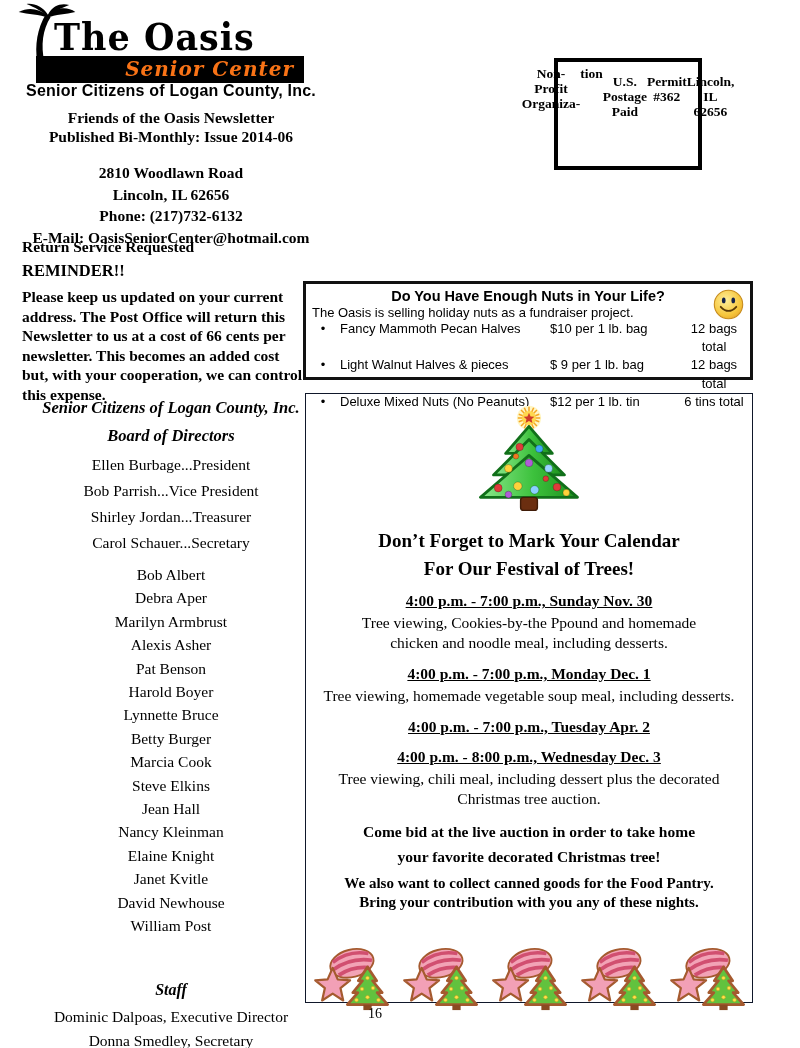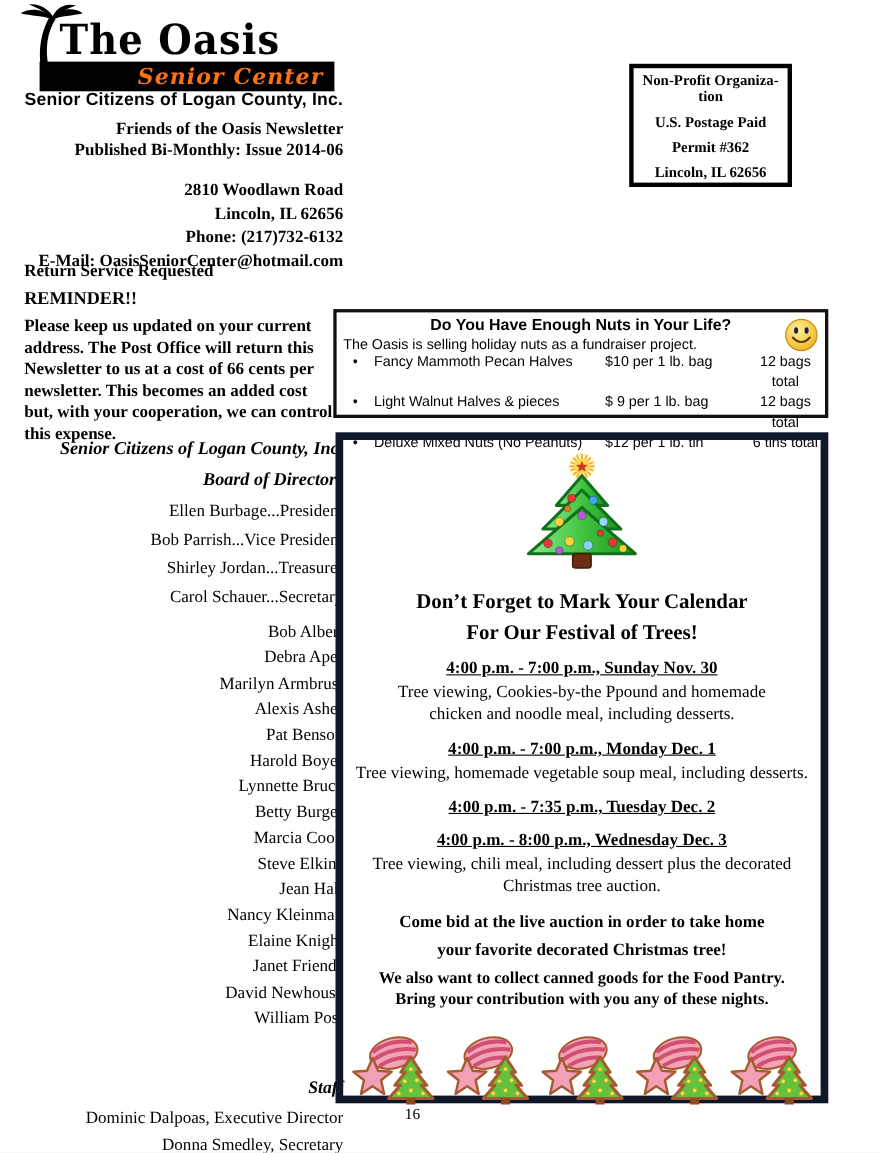--- a/index.html
+++ b/index.html
@@ -2,21 +2,21 @@
 <html><head>
 <meta charset="utf-8">
 <style>
   html,body{margin:0;padding:0;background:#e8e8e8;}
   .page{
     position:relative; width:800px; height:1048px; background:#ffffff;
     font-family:"Liberation Serif", serif; color:#000; overflow:hidden;
     margin:0 auto;
   }
   .abs{position:absolute;}
-  .ctr{text-align:right;}
+  .ctr{text-align:center;padding-left:15px;}
 
   
   .logo-wrap{left:8px; top:2px; width:296px; height:80px;}
   .logo-title{
     position:absolute; left:46px; top:14px; width:250px;
     font-family:"DejaVu Serif", serif; font-weight:bold;
     font-size:35px; letter-spacing:1px; transform:scaleY(1.08);
     white-space:nowrap;
   }
   .logo-bar{
@@ -33,23 +33,23 @@
 
   .newsletter{left:0; top:108px; width:312px; font-weight:bold; font-size:15.5px; line-height:19px;}
   .address{left:0; top:162px; width:312px; font-weight:bold; font-size:15.5px; line-height:21.5px;}
 
   .return-svc{left:22px; top:238px; font-weight:bold; font-size:15.5px;}
   .reminder{left:22px; top:261px; font-weight:bold; font-size:16.5px;}
   .mail-note{left:22px; top:287px; width:282px; font-weight:bold; font-size:15.5px; line-height:19.5px;}
 
   
   .postage{
-    left:572px; top:58px; width:148px; height:112px;
+    left:554px; top:58px; width:148px; height:112px;
     border:4px solid #000; box-sizing:border-box;
-    display:flex; flex-direction:column; justify-content:center;
+    display:flex; flex-direction:row; justify-content:center;
     text-align:center; font-weight:bold; font-size:13.5px; line-height:15px;
     padding:4px 2px;
   }
   .postage div{margin:0;}
   .postage .gap{margin-top:8px;}
 
   
   .board-h1{left:0; top:398px; width:312px; font-weight:bold; font-style:italic; font-size:16.5px;}
   .board-h2{left:0; top:426px; width:312px; font-weight:bold; font-style:italic; font-size:16.5px;}
   .officers{left:0; top:452px; width:312px; font-size:15.5px; line-height:26px;}
@@ -66,21 +66,21 @@
   .nuts-title{margin-top:4px; text-align:center; font-weight:bold; font-size:14.5px;}
   .nuts-intro{margin:1px 0 0 6px; font-size:13px;}
   .nuts-row{display:grid; grid-template-columns:34px 210px 128px 1fr; font-size:13px; line-height:18.2px;}
   .nuts-row .b{text-align:center;}
   .nuts-row .tot{text-align:center;}
   .smiley{position:absolute; right:5px; top:4px; width:33px; height:33px;}
 
   
   .fest{
     left:305px; top:393px; width:448px; height:610px;
-    border:7px solid #0f172a; box-sizing:border-box; text-align:center;
+    border:1px solid #0f172a; box-sizing:border-box; text-align:center;
   }
   .tree-img{margin-top:10px; width:150px; height:112px;}
   .fest-t1{margin-top:10px; font-weight:bold; font-size:19px;}
   .fest-t2{margin-top:6px; font-weight:bold; font-size:19px;}
   .fest-t3{margin-top:6px; font-weight:bold; font-size:16.5px;}
   .ev-time{margin-top:12px; font-weight:bold; font-size:15.5px; text-decoration:underline;}
   .ev-desc{margin:3px auto 0 auto; font-size:15.5px; line-height:20px; max-width:440px;}
   .ev-desc.narrow{max-width:355px;}
   .note1{margin-top:14px; font-weight:bold; font-size:15.5px;}
   .note2{margin-top:7px; font-weight:bold; font-size:15.5px;}
@@ -155,21 +155,21 @@
     <div>Alexis Asher</div>
     <div>Pat Benson</div>
     <div>Harold Boyer</div>
     <div>Lynnette Bruce</div>
     <div>Betty Burger</div>
     <div>Marcia Cook</div>
     <div>Steve Elkins</div>
     <div>Jean Hall</div>
     <div>Nancy Kleinman</div>
     <div>Elaine Knight</div>
-    <div>Janet Friends</div>
+    <div>Janet Kvitle</div>
     <div>David Newhouse</div>
     <div>William Post</div>
   </div>
 
   <div class="abs ctr staff-h">Staff</div>
   <div class="abs ctr staff-list">
     <div>Dominic Dalpoas, Executive Director</div>
     <div>Donna Smedley, Secretary</div>
   </div>
 
@@ -254,21 +254,21 @@
 
     <div class="fest-t1">Don’t Forget to Mark Your Calendar</div>
     <div class="fest-t2">For Our Festival of Trees!</div>
 
     <div class="ev-time">4:00 p.m. - 7:00 p.m., Sunday Nov. 30</div>
     <div class="ev-desc narrow">Tree viewing, Cookies-by-the Ppound and homemade chicken and noodle meal, including desserts.</div>
 
     <div class="ev-time">4:00 p.m. - 7:00 p.m.,  Monday Dec. 1</div>
     <div class="ev-desc">Tree viewing, homemade vegetable soup meal, including desserts.</div>
 
-    <div class="ev-time">4:00 p.m. - 7:35 p.m., Tuesday Dec. 2</div>
+    <div class="ev-time">4:00 p.m. - 7:00 p.m., Tuesday Apr. 2</div>
 
     <div class="ev-time">4:00 p.m. - 8:00 p.m.,  Wednesday Dec. 3</div>
     <div class="ev-desc">Tree viewing, chili meal, including dessert plus the decorated Christmas tree auction.</div>
 
     <div class="note1">Come bid at the live auction in order to take home</div>
     <div class="note2">your favorite decorated Christmas tree!</div>
     <div class="note3">We also want to collect canned goods for the Food Pantry.</div>
     <div class="note4">Bring your contribution with you any of these nights.</div>
 
     <div class="cookie-row">

